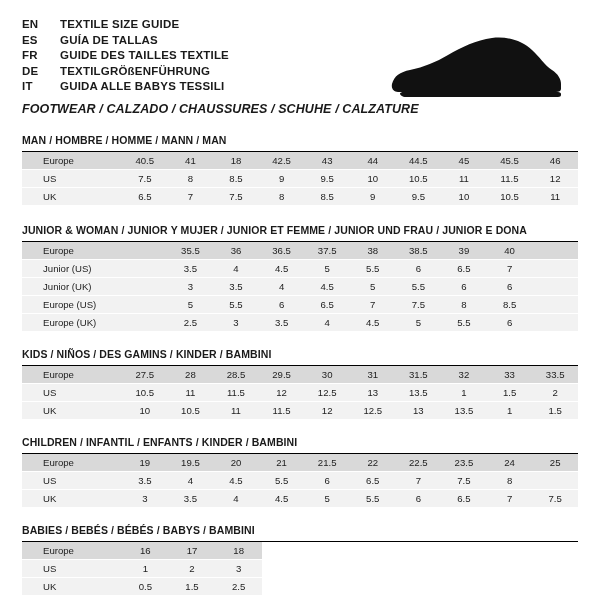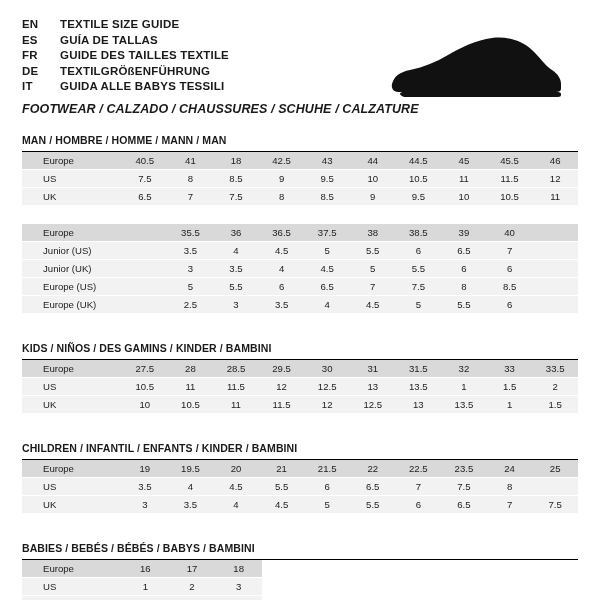--- a/index.html
+++ b/index.html
@@ -54,21 +54,21 @@
     font-weight: bold;
     letter-spacing: 0.1px;
     font-style: italic;
   }
 
   
   .block {
     margin-top: 18px;
   }
   .block.tight {
-    margin-top: 28px;
+    margin-top: 16px;
   }
   .block-title {
     font-size: 10.5px;
     font-weight: bold;
     letter-spacing: 0.1px;
     padding-bottom: 5px;
     border-bottom: 1px solid #000000;
     margin-bottom: 0;
   }
   table.sizes {
@@ -183,20 +183,21 @@
         <td>9.5</td>
         <td>10</td>
         <td>10.5</td>
         <td>11</td>
       </tr>
     </tbody>
       </table>
   </div>
 
   <div class="block">
+    <div class="block-title">JUNIOR &amp; WOMAN / JUNIOR Y MUJER / JUNIOR ET FEMME / JUNIOR UND FRAU / JUNIOR E DONA</div>
     <table class="sizes">
       <tbody>
           <tr class="shaded">
         <td>Europe</td>
         <td></td>
         <td>35.5</td>
         <td>36</td>
         <td>36.5</td>
         <td>37.5</td>
         <td>38</td>

